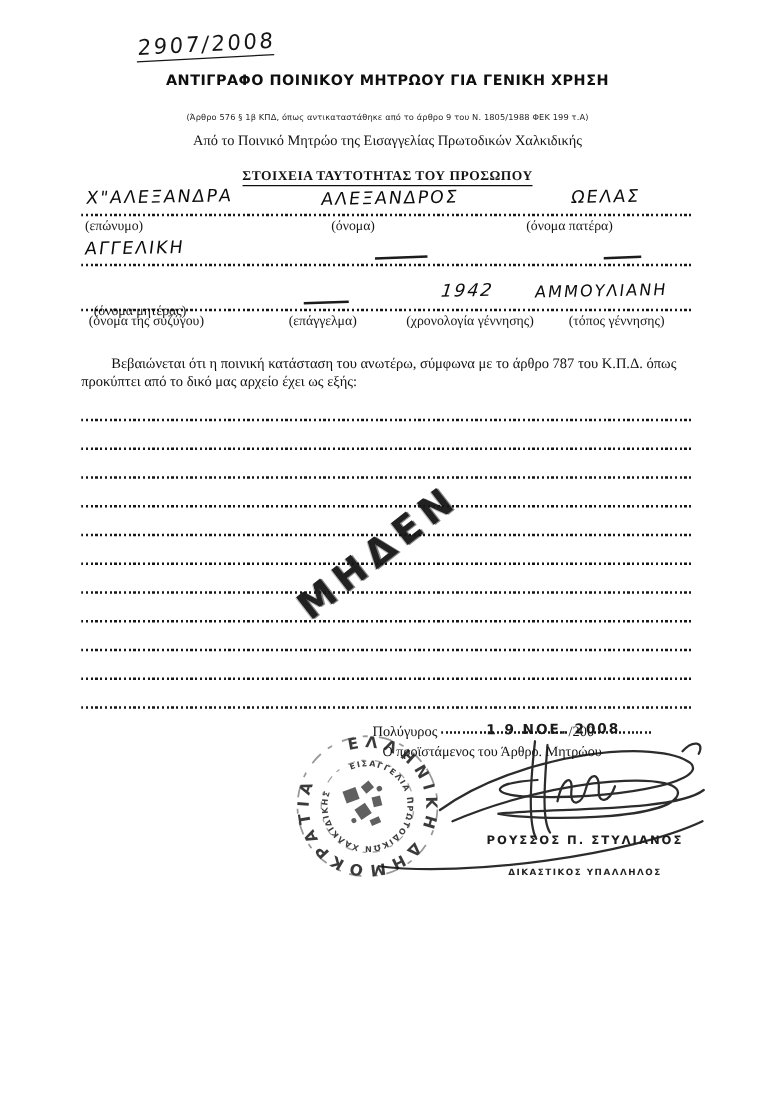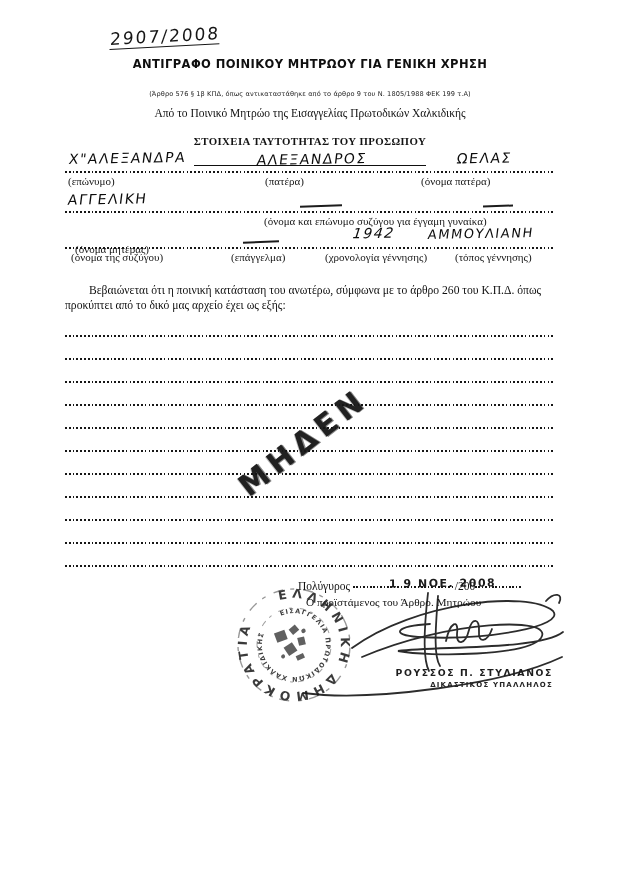--- a/index.html
+++ b/index.html
@@ -13,21 +13,21 @@
             transform:rotate(-3deg) skewX(-6deg);letter-spacing:2px;color:#161616;}
   .protocol u{text-decoration:none;border-bottom:1.5px solid #161616;}
 
   .title{left:0;top:57px;width:620px;text-align:center;font-family:"DejaVu Sans",sans-serif;
          font-weight:bold;font-size:11.5px;letter-spacing:.4px;color:#0f0f0f;}
   .subtitle{left:0;top:90px;width:620px;text-align:center;font-family:"DejaVu Sans",sans-serif;
             font-weight:normal;font-size:6.6px;color:#262626;letter-spacing:.1px;}
   .issuer{left:0;top:107px;width:620px;text-align:center;font-size:11.5px;color:#121212;}
   .section-heading{left:0;top:131px;width:620px;text-align:center;}
   .section-heading span{font-weight:bold;font-size:10.8px;letter-spacing:.4px;
-        border-bottom:1.6px solid #0f0f0f;padding-bottom:18px;}
+        border-bottom:1.6px solid #0f0f0f;padding-bottom:1px;}
 
   
   .fields{left:65px;top:145px;width:490px;height:120px;}
   .dotrule{position:absolute;left:0;width:490px;height:2px;
            background:repeating-linear-gradient(90deg,#161616 0 1.7px,transparent 1.7px 3.8px);}
   .hand{position:absolute;font-family:"DejaVu Sans",sans-serif;font-size:14px;
         letter-spacing:1.5px;color:#0c0c0c;transform:skewX(-8deg) rotate(-1deg);white-space:nowrap;}
   .dashmark{position:absolute;height:2px;background:#1c1c1c;transform:rotate(-2deg);}
   .flabel{position:absolute;font-size:11px;color:#161616;white-space:nowrap;}
 
@@ -47,23 +47,23 @@
              letter-spacing:6px;color:#161616;text-shadow:1px 1px 0 rgba(20,20,20,.55), -1px 0 0 rgba(20,20,20,.3);
              opacity:.95;}
 
   
   .date-line{left:298px;top:580px;font-size:11.5px;color:#121212;white-space:nowrap;}
   .dotfill{display:inline-block;height:2px;vertical-align:2px;
            background:repeating-linear-gradient(90deg,#161616 0 1.6px,transparent 1.6px 3.4px);}
   .date-stamp{left:389px;top:577px;font-family:"DejaVu Sans",sans-serif;font-weight:bold;
               font-size:11px;letter-spacing:1.5px;color:#1b1b1b;transform:rotate(-.5deg);}
   .signer-title{left:306px;top:596px;font-size:11.3px;color:#121212;}
-  .name-stamp{left:383px;top:667px;width:170px;text-align:right;font-family:"DejaVu Sans",sans-serif;}
+  .name-stamp{left:383px;top:667px;width:170px;text-align:center;font-family:"DejaVu Sans",sans-serif;}
   .name-stamp .nm{font-weight:bold;font-size:9.3px;letter-spacing:1.6px;color:#1d1d1d;}
-  .name-stamp .rl{font-weight:bold;font-size:7px;letter-spacing:1.2px;color:#242424;margin-top:3px;}
+  .name-stamp .rl{font-weight:bold;font-size:7px;letter-spacing:1.2px;color:#242424;margin-top:16px;}
 
   svg text{font-family:"DejaVu Sans",sans-serif;}
 </style>
 </head>
 <body>
 
 <div id="page">
 
   <div class="abs protocol"><u>2907/2008</u></div>
 
@@ -75,43 +75,42 @@
   </div>
 
   <div class="abs fields">
 
     <div class="hand" style="left:4px;top:5px;">Χ"ΑΛΕΞΑΝΔΡΑ</div>
     <div class="hand" style="left:192px;top:6px;">ΑΛΕΞΑΝΔΡΟΣ</div>
     <div class="hand" style="left:392px;top:5px;">ΩΕΛΑΣ</div>
     <div class="dotrule" style="top:26px;"></div>
 
     <div class="flabel" style="left:3px;top:30px;">(επώνυμο)</div>
-    <div class="flabel" style="left:200px;top:30px;">(πατέρα)</div>
+    <div class="flabel" style="left:200px;top:30px;">(όνομα)</div>
     <div class="flabel" style="left:356px;top:30px;">(όνομα πατέρα)</div>
 
     <div class="hand" style="left:3px;top:46px;">ΑΓΓΕΛΙΚΗ</div>
     <div class="dashmark" style="left:235px;top:60px;width:42px;"></div>
     <div class="dashmark" style="left:418px;top:60px;width:30px;"></div>
     <div class="dotrule" style="top:66px;"></div>
 
     <div class="flabel" style="left:10px;top:70px;margin-top:28px;">(όνομα μητέρας)</div>
-    <div class="flabel" style="left:199px;top:70px;">(όνομα και επώνυμο συζύγου για έγγαμη γυναίκα)</div>
 
     <div class="dashmark" style="left:178px;top:96px;width:36px;"></div>
     <div class="hand" style="left:288px;top:80px;font-style:italic;">1942</div>
     <div class="hand" style="left:363px;top:81px;font-size:13px;">ΑΜΜΟΥΛΙΑΝΗ</div>
     <div class="dotrule" style="top:102px;"></div>
 
     <div class="flabel" style="left:6px;top:106px;">(όνομα της συζύγου)</div>
     <div class="flabel" style="left:166px;top:106px;">(επάγγελμα)</div>
     <div class="flabel" style="left:260px;top:106px;">(χρονολογία γέννησης)</div>
     <div class="flabel" style="left:390px;top:106px;">(τόπος γέννησης)</div>
   </div>
 
-  <div class="abs certtext">Βεβαιώνεται ότι η ποινική κατάσταση του ανωτέρω, σύμφωνα με το άρθρο 260 του Κ.Π.Δ. όπως προκύπτει από το δικό μας αρχείο έχει ως εξής:</div>
+  <div class="abs certtext">Βεβαιώνεται ότι η ποινική κατάσταση του ανωτέρω, σύμφωνα με το άρθρο 787 του Κ.Π.Δ. όπως προκύπτει από το δικό μας αρχείο έχει ως εξής:</div>
 
   <div class="abs blanks">
       <div class="dotline"></div>
       <div class="dotline"></div>
       <div class="dotline"></div>
       <div class="dotline"></div>
       <div class="dotline"></div>
       <div class="dotline"></div>
       <div class="dotline"></div>
       <div class="dotline"></div>

